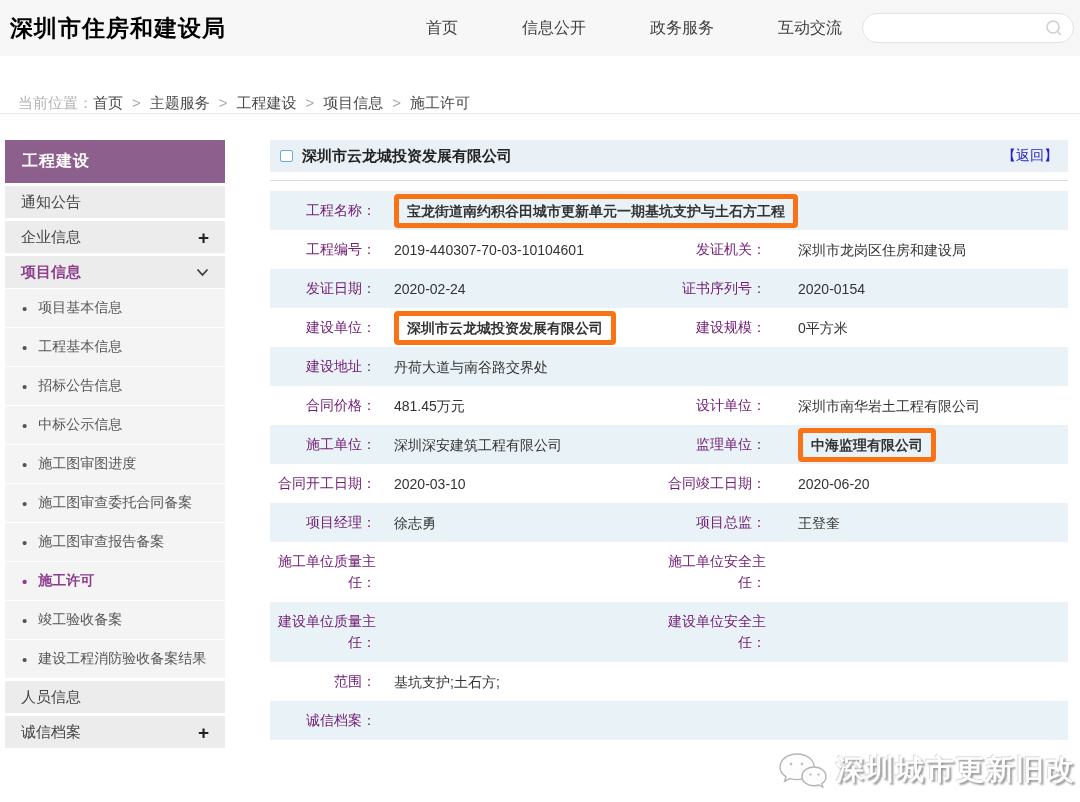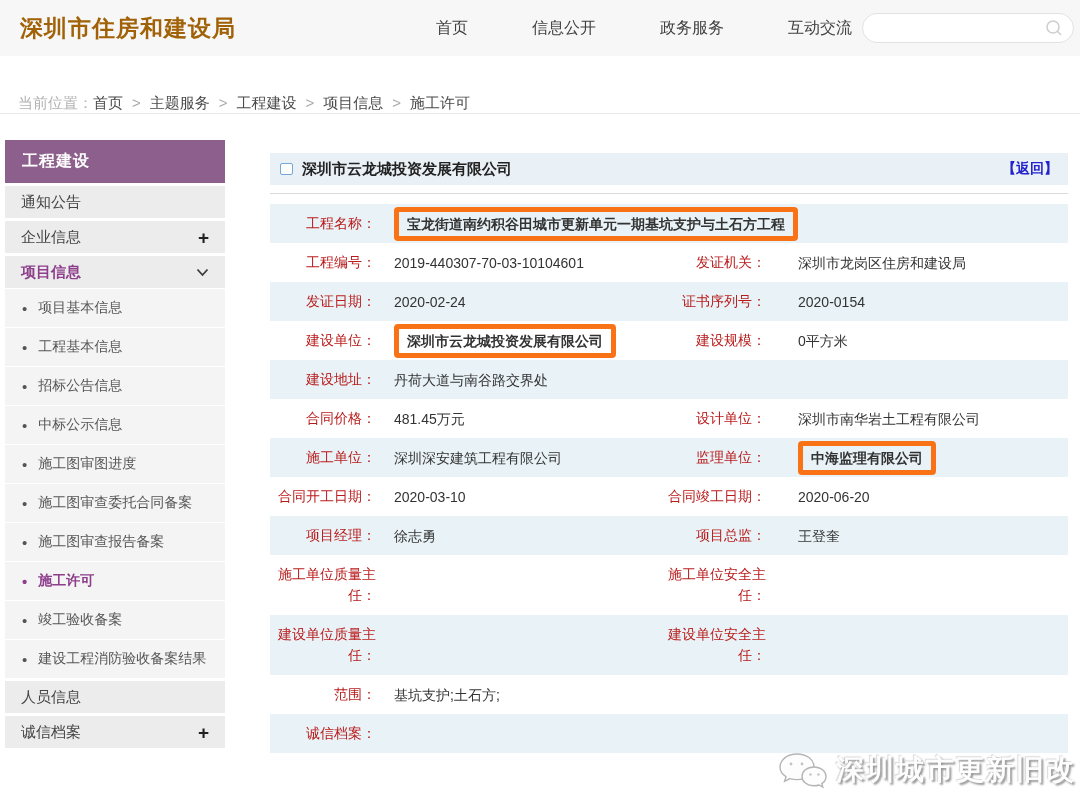--- a/index.html
+++ b/index.html
@@ -1,21 +1,21 @@
 <!DOCTYPE html>
 <html><head>
 <meta charset="utf-8">
 <style>
   * { margin:0; padding:0; box-sizing:border-box; }
   html,body { width:1080px; height:802px; background:#fff; overflow:hidden;
     font-family:"Liberation Sans","DejaVu Sans",sans-serif; }
 
   
   .site-header { height:56px; background:#f7f7f7; display:flex; align-items:center; }
-  .logo { font-size:23px; font-weight:bold; color:#a16207; margin-left:20px; letter-spacing:1px; white-space:nowrap; }
+  .logo { font-size:23px; font-weight:bold; color:#000000; margin-left:10px; letter-spacing:1px; white-space:nowrap; }
   .main-nav { display:flex; gap:64px; margin-left:200px; }
   .nav-item { font-size:16px; color:#3f3f3f; cursor:pointer; white-space:nowrap; }
   .search-box { margin-left:auto; margin-right:6px; width:212px; height:30px; background:#fff;
     border:1px solid #e2e2e2; border-radius:16px; display:flex; align-items:center; padding:0 10px; }
   .search-box input { flex:1; border:none; outline:none; background:transparent; font-size:13px; color:#333; min-width:0; }
   .search-ic { flex-shrink:0; }
 
   
   .breadcrumb { height:58px; display:flex; align-items:flex-end; padding-left:18px;
     border-bottom:1px solid #e9e9e9; font-size:15px; }
@@ -33,32 +33,32 @@
   .side-item { display:flex; align-items:center; cursor:pointer; }
   .side-section { height:32px; background:#ececec; margin-top:3px; padding:0 16px; font-size:15px; color:#454545;
     justify-content:space-between; }
   .side-sub { height:38px; background:#f4f4f4; margin-top:1px; padding:0 12px 0 17px; font-size:14px; color:#555; }
   .side-sub .bullet { font-size:15px; margin-right:11px; color:#555; line-height:1; }
   .side-item.active { color:#8d3f8c; font-weight:bold; }
   .side-item.active .bullet { color:#8d3f8c; }
   .plus { font-size:19px; font-weight:bold; color:#222; line-height:1; }
 
   
-  .content { flex:1; margin-left:45px; position:relative;margin-top:13px; }
+  .content { flex:1; margin-left:45px; position:relative; }
   .title-bar { height:32px; background:#e9f0f6; display:flex; align-items:center; padding:0 10px; }
   .doc-icon { width:13px; height:12px; background:#fdfdfd; border:1px solid #73a7d8; border-radius:2px; margin-right:9px; flex-shrink:0; }
   .page-title { font-size:15px; font-weight:bold; color:#222; }
-  .back-link { margin-left:auto; font-size:14px; font-weight:bold; color:#2323cc; cursor:pointer; text-decoration:none; }
+  .back-link { margin-left:auto; font-size:14px; font-weight:normal; color:#2323cc; cursor:pointer; text-decoration:none; }
   .divider { height:1px; background:#dadada; margin:8px 0 10px 0; }
 
   
   .row { display:flex; align-items:center; min-height:39px; font-size:14px; }
   .row.blue { background:#e9f2f6; }
   .row.tall { min-height:60px; }
-  .cell-label { width:118px; flex-shrink:0; text-align:right; padding-right:12px; color:#b91c1c; line-height:21px; }
+  .cell-label { width:118px; flex-shrink:0; text-align:right; padding-right:12px; color:#701a75; line-height:21px; }
   .cell-label.second { width:132px; padding-right:26px; }
   .cell-value { padding-left:6px; color:#333; line-height:20px; }
   .v1 { width:272px; flex-shrink:0; }
   .flexv { flex:1; }
   .hl { display:inline-block; border:5px solid #f97316; border-radius:4px; padding:2px 8px; margin:2px 0;font-weight:bold; }
 
   
   .watermark { position:absolute; right:4px; bottom:10px; display:flex; align-items:center; z-index:5; }
   .wm-text { font-size:28px; font-weight:bold; color:#fdfdfd; letter-spacing:2px; margin-left:8px;
     text-shadow:2px 2px 2px #9a9a9a, -1px -1px 1px #d9d9d9; white-space:nowrap; }

